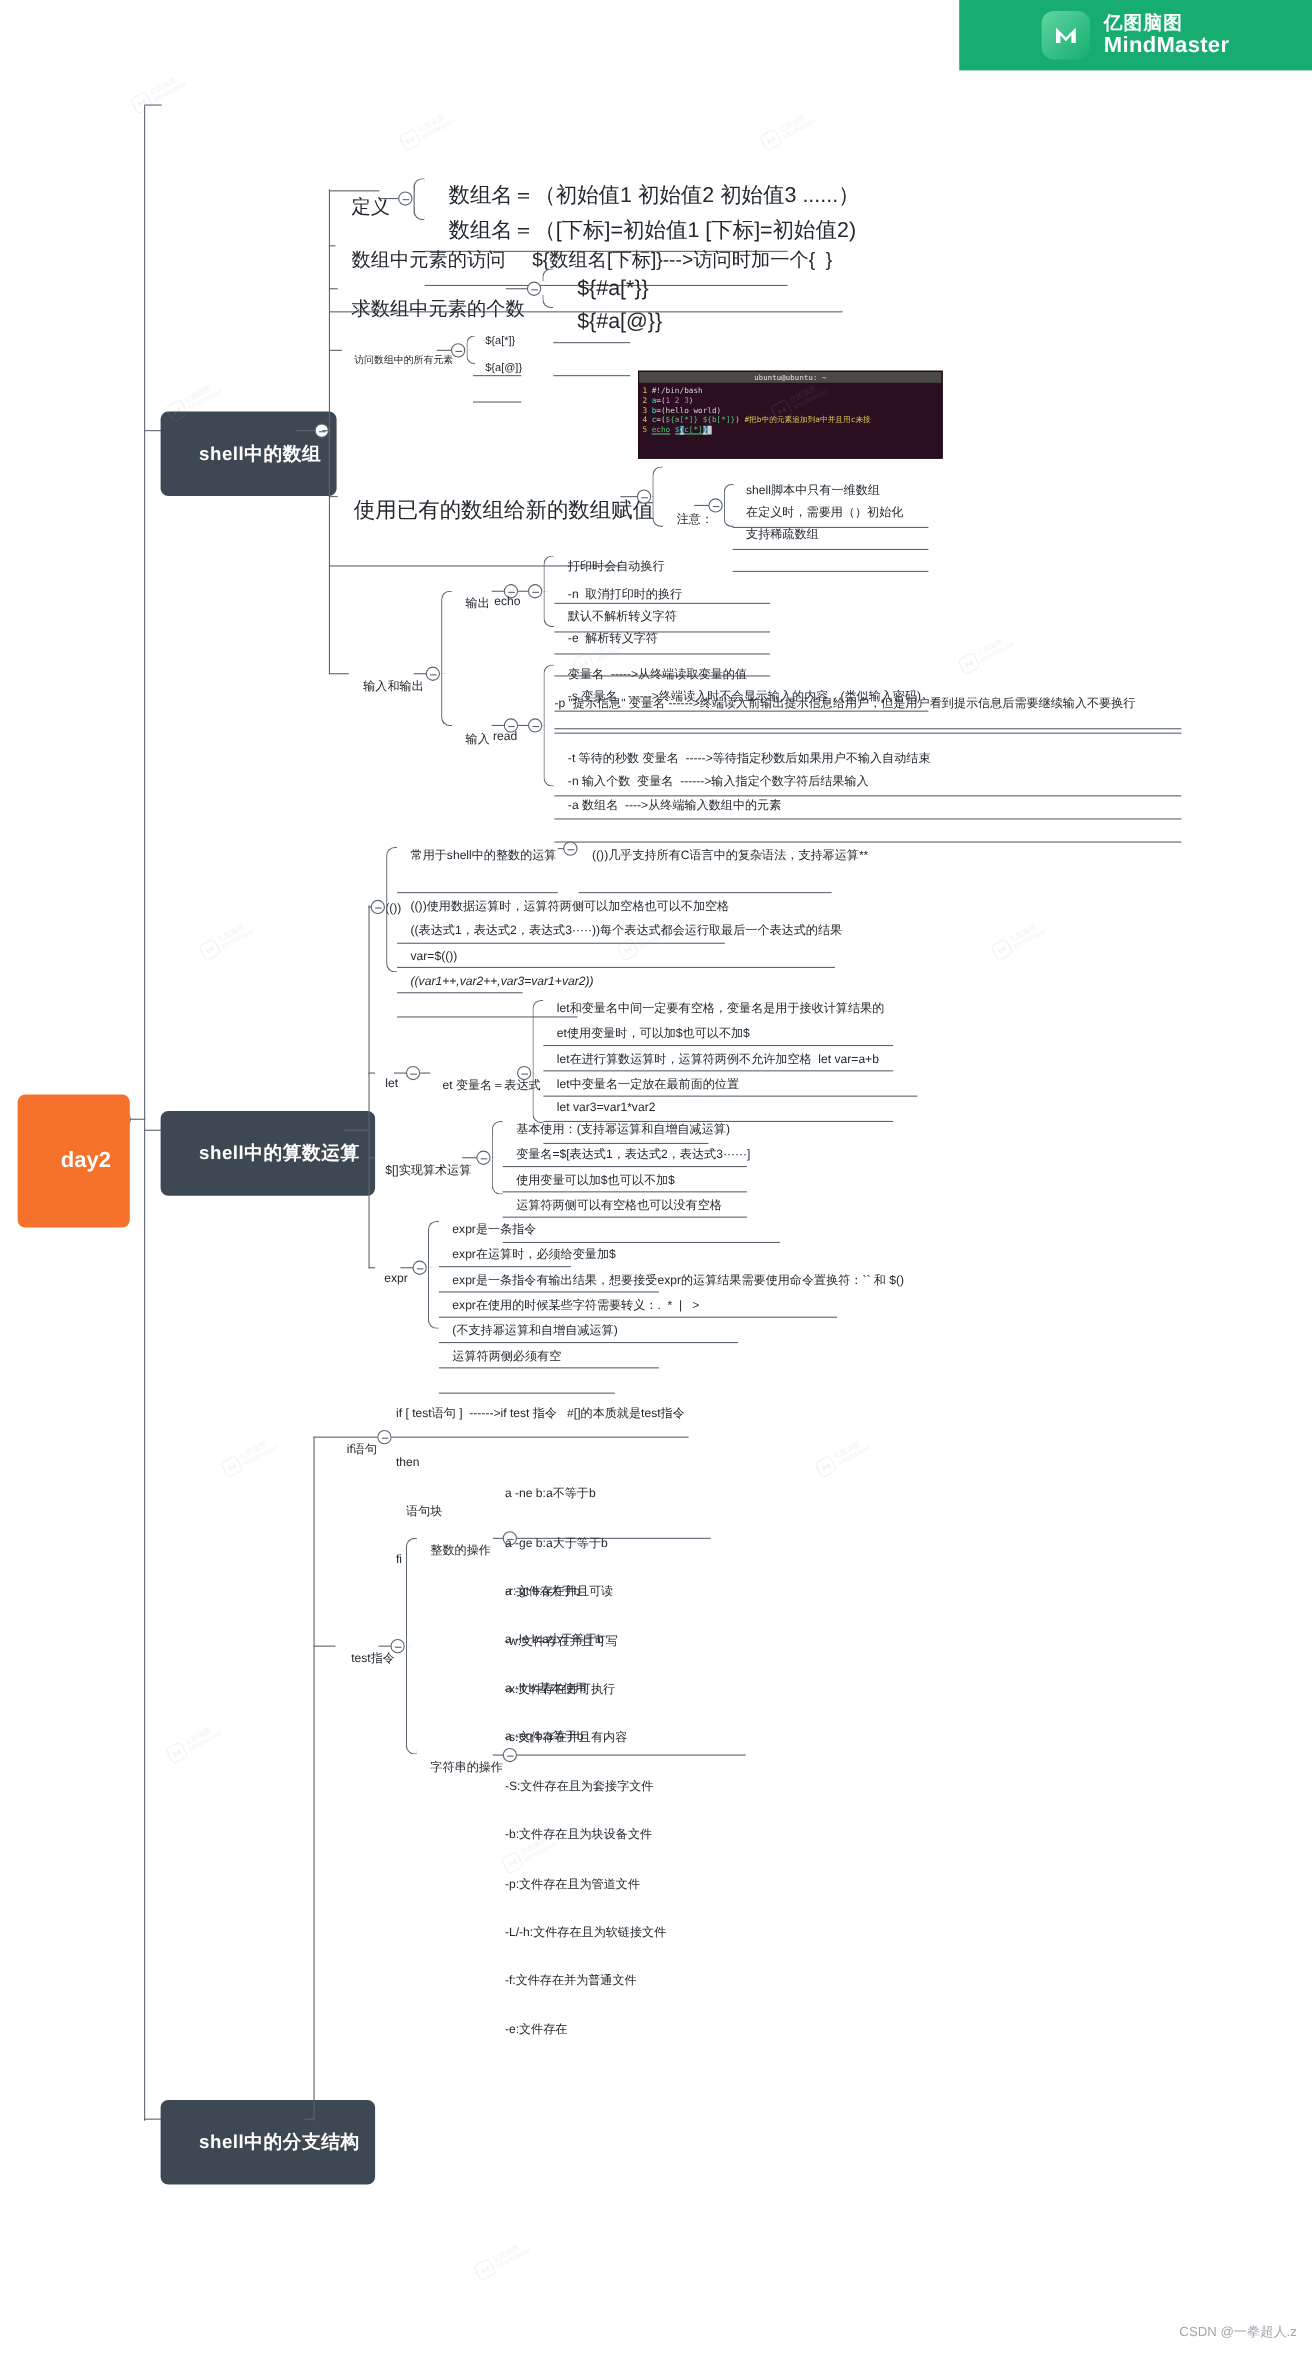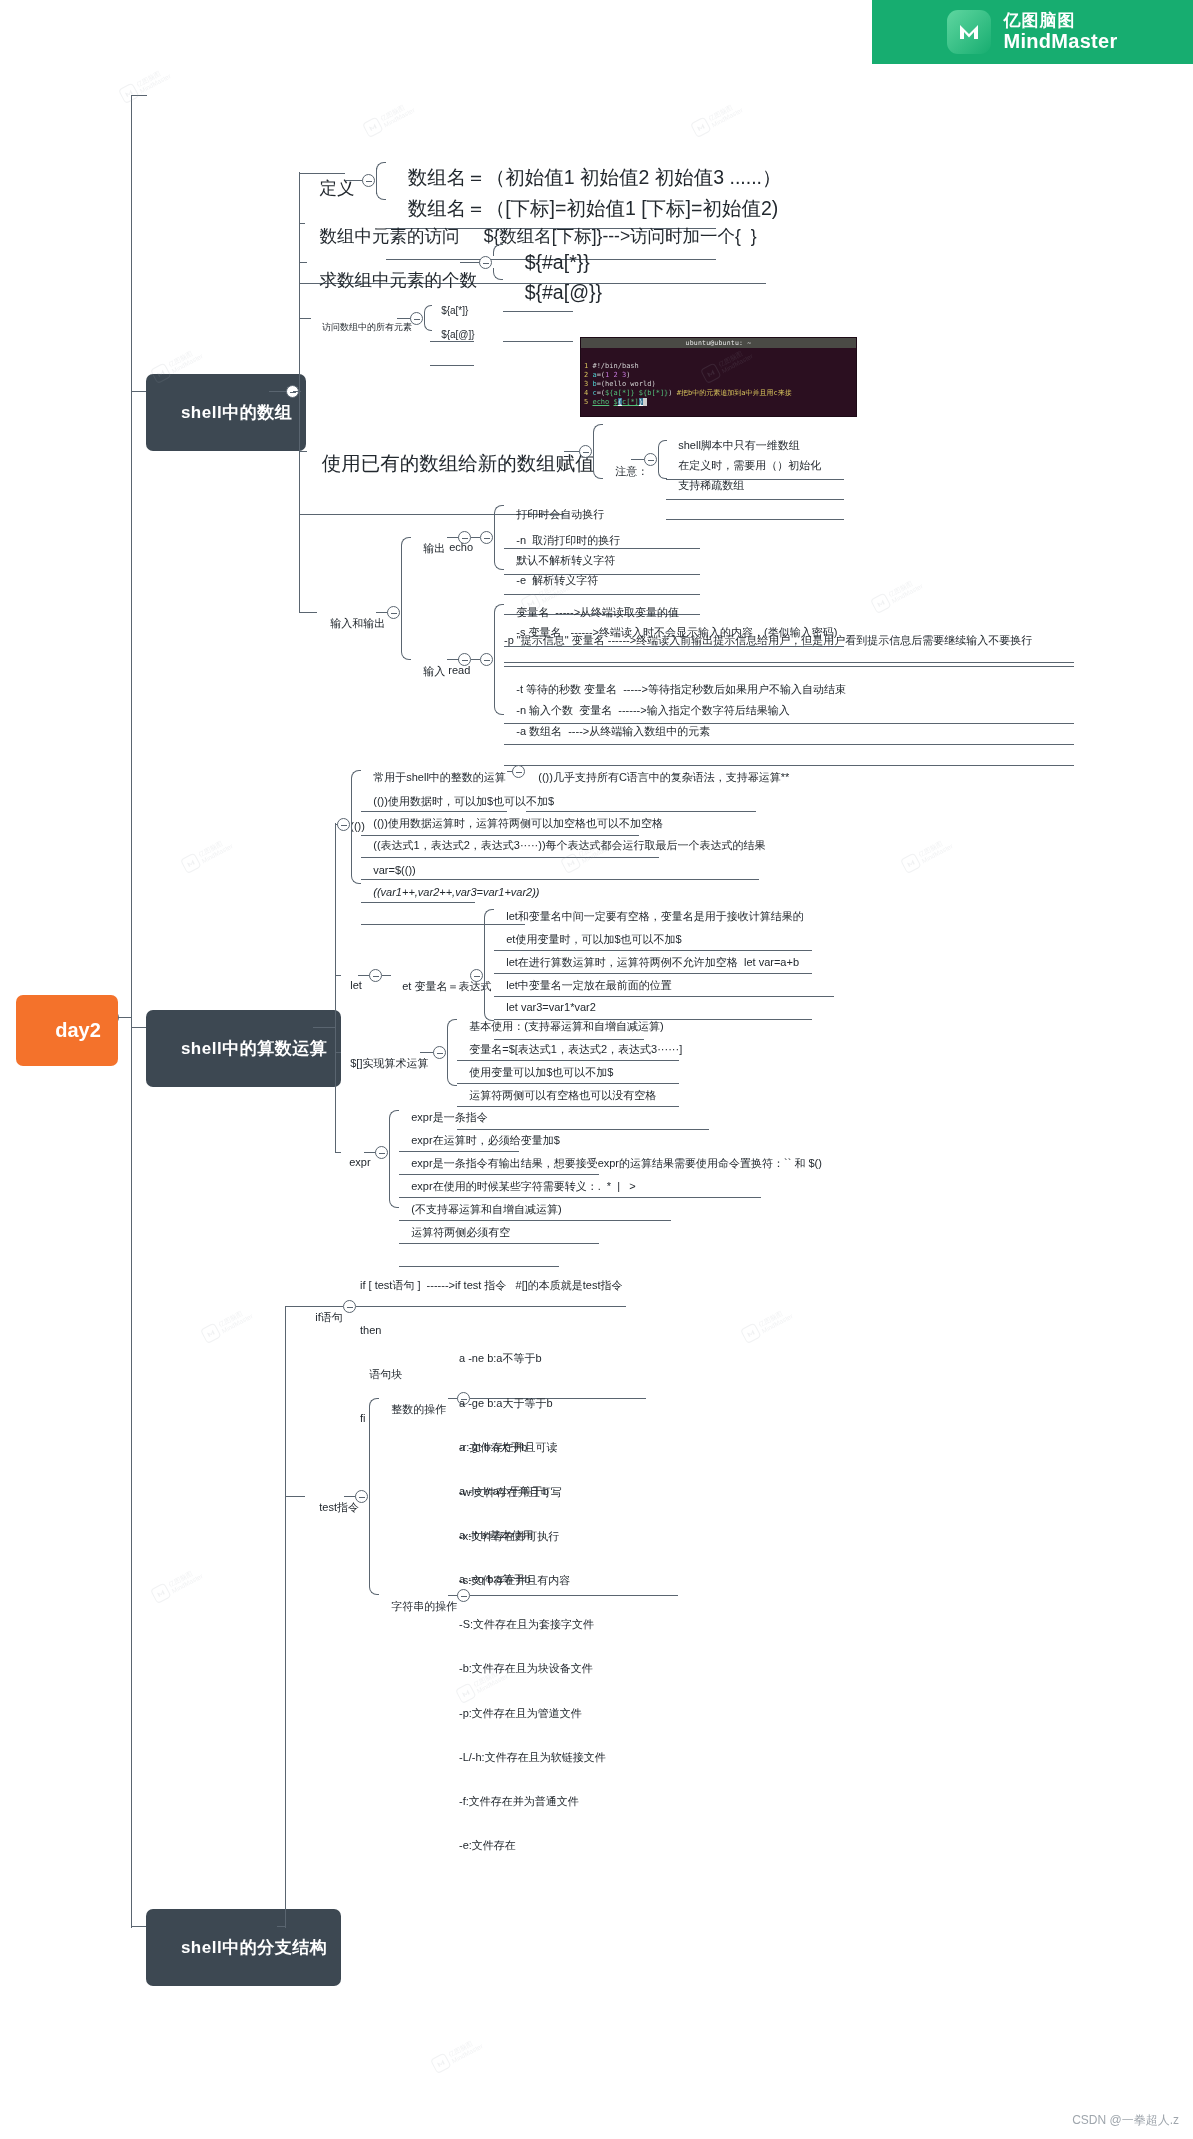--- a/index.html
+++ b/index.html
@@ -51,21 +51,21 @@
     font-size: 17px;
     letter-spacing: .5px;
     display: inline-block;
   }
   
   .topic-root {
     background: #f4722b;
     color: #ffffff;
     font-weight: bold;
     border-radius: 7px;
-    padding: 1px 17px;
+    padding: 26px 17px;
     font-size: 20px;
     display: inline-block;
   }
   .t11{ font-size: 11px;  }
   .t10{ font-size: 10px;  }
   .t9 { font-size: 9px;   }
   .t17{ font-size: 17.5px;}
   .t19{ font-size: 19.5px;}
   .lh { line-height: 1.34; }
 
@@ -109,21 +109,21 @@
     border:1px solid #1d0a16;
     overflow:hidden;
     font-family:"DejaVu Sans Mono","Liberation Mono",monospace;
   }
   #term-bar {
     height: 10px; background:#4a4a45;
     color:#e8e8e8; font-size:6.5px;
     display:flex; align-items:center; justify-content:center;
     letter-spacing:.2px;
   }
-  #term-body { padding: 14px 3px 0 3px; font-size: 7px; line-height: 1.28; }
+  #term-body { padding: 3px 3px 0 3px; font-size: 7px; line-height: 1.28; }
   .trow { white-space: pre; }
   .lnum  { color:#d8c45c; }
   .c-grey{ color:#cfcfcf; }
   .c-cyan{ color:#4fd2d2; }
   .c-mag { color:#c678dd; }
   .c-grn { color:#52c17a; }
   .c-ylw { color:#d8c45c; }
   .sel   { background:#2f6f8f; color:#fff; }
   .curs  { background:#cfcfcf; color:#2b0f20; }
   .und   { text-decoration: underline; }
@@ -378,23 +378,20 @@
   <div class="node t11 ul" style="left:361px; top:758px; width:146px;">
     <span>常用于shell中的整数的运算</span>
   </div>
 
   <div class="ln lnh" style="left:507px; top:771px; width:6px;"></div>
   <div class="knob" style="left:512px; top:765px;"></div>
   <div class="node t11 ul" style="left:526px; top:758px; width:230px;">
     <span>(())几乎支持所有C语言中的复杂语法，支持幂运算**</span>
   </div>
 
-  <div class="node t11 ul" style="left:361px; top:782px; width:278px;">
-    <span>(())使用数据时，可以加$也可以不加$</span>
-  </div>
   <div class="node t11 ul" style="left:361px; top:804px; width:298px;">
     <span>(())使用数据运算时，运算符两侧可以加空格也可以不加空格</span>
   </div>
   <div class="node t11 ul" style="left:361px; top:826px; width:398px;">
     <span>((表达式1，表达式2，表达式3·····))每个表达式都会运行取最后一个表达式的结果</span>
   </div>
   <div class="node t11 ul" style="left:361px; top:852px; width:114px;">
     <span>var=$(())</span>
   </div>
   <div class="node t11 ul" style="left:361px; top:874px; width:164px;font-style:italic;">

